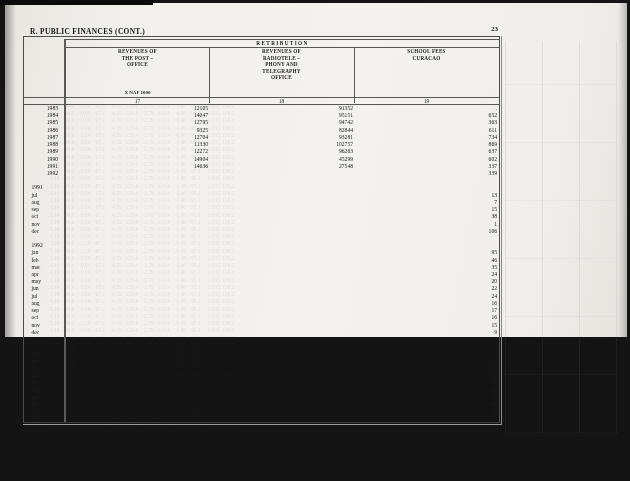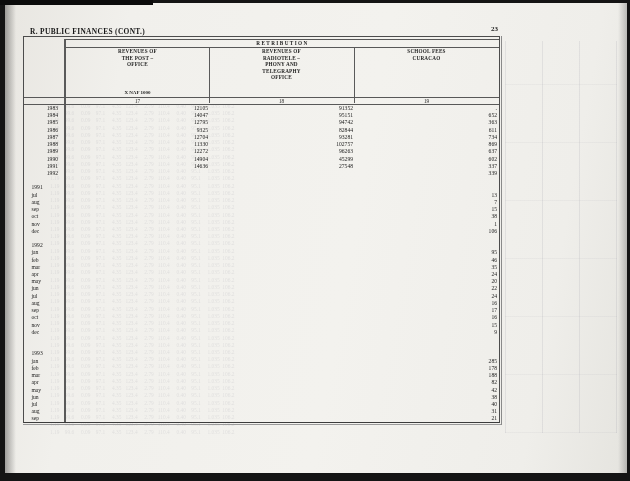--- a/index.html
+++ b/index.html
@@ -3,21 +3,21 @@
 <meta charset="utf-8">
 <style>
   html,body { margin:0; padding:0; background:#181818; }
   .frame {
     position:relative; width:630px; height:481px; overflow:hidden;
     background:#141414;
     font-family:"Liberation Serif", serif;
   }
   .top-notch { position:absolute; left:0; top:0; width:153px; height:5px; background:#0b0b0b; z-index:3; }
   .page {
-    position:absolute; left:5px; top:3px; width:622px; height:470px;
+    position:absolute; left:5px; top:3px; width:622px; height:334px;
     background:linear-gradient(100deg,#e8e6e1 0%,#f1f0ec 18%,#f3f2ee 55%,#efeeea 85%,#e5e4df 100%);
     z-index:1;
   }
   .page::before { 
     content:""; position:absolute; left:0; top:0; bottom:0; width:11px;
     background:linear-gradient(to right, rgba(30,30,30,0.38), rgba(30,30,30,0)); pointer-events:none; z-index:4;
   }
   .page::after { 
     content:""; position:absolute; right:0; top:0; bottom:0; width:9px;
     background:linear-gradient(to left, rgba(70,70,70,0.30), rgba(70,70,70,0)); pointer-events:none; z-index:4;

